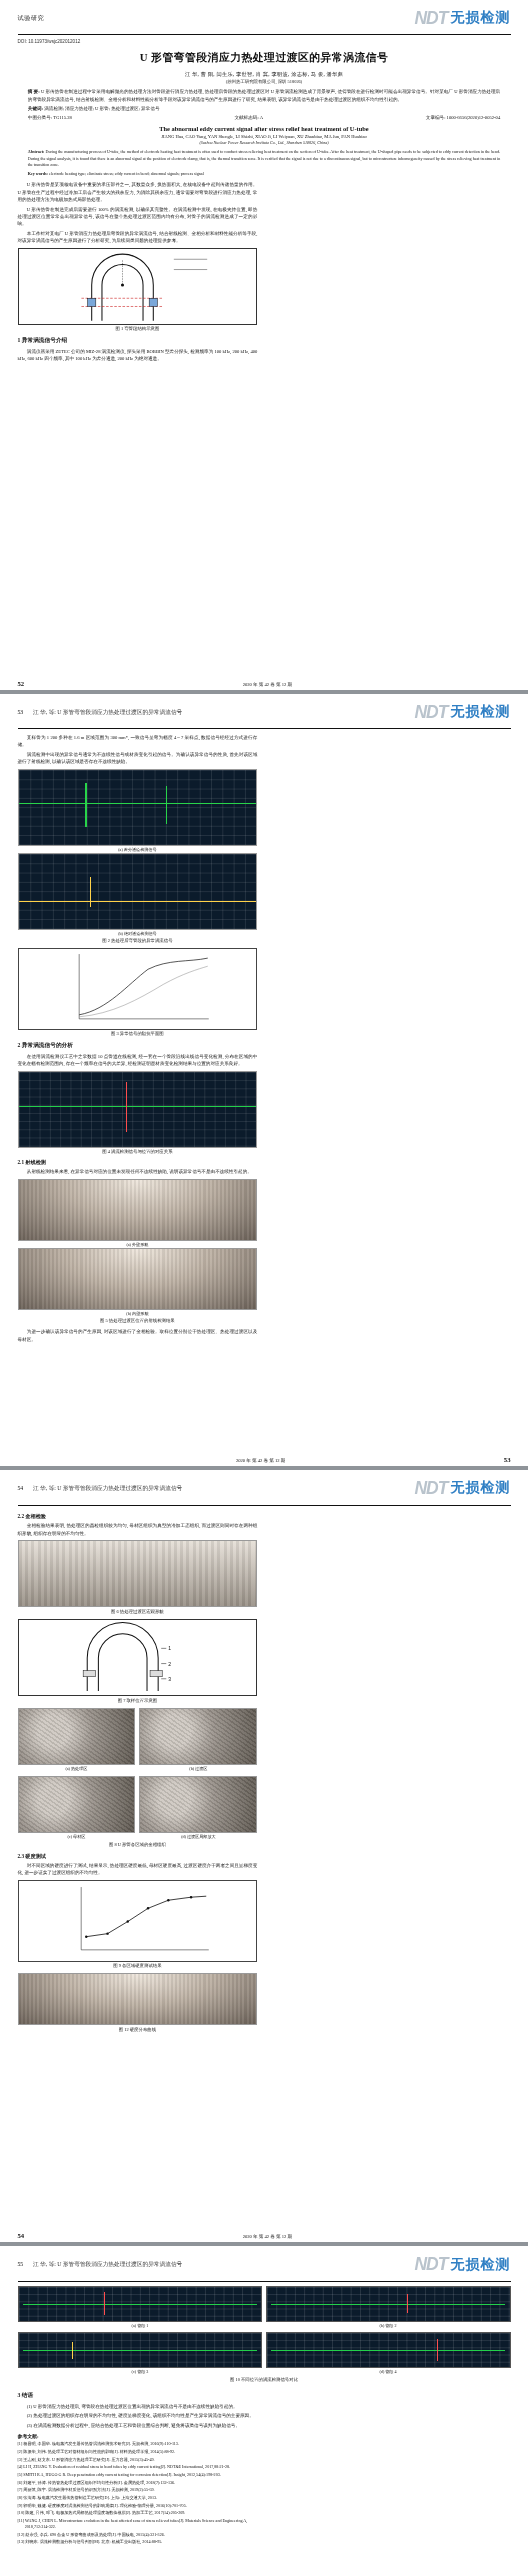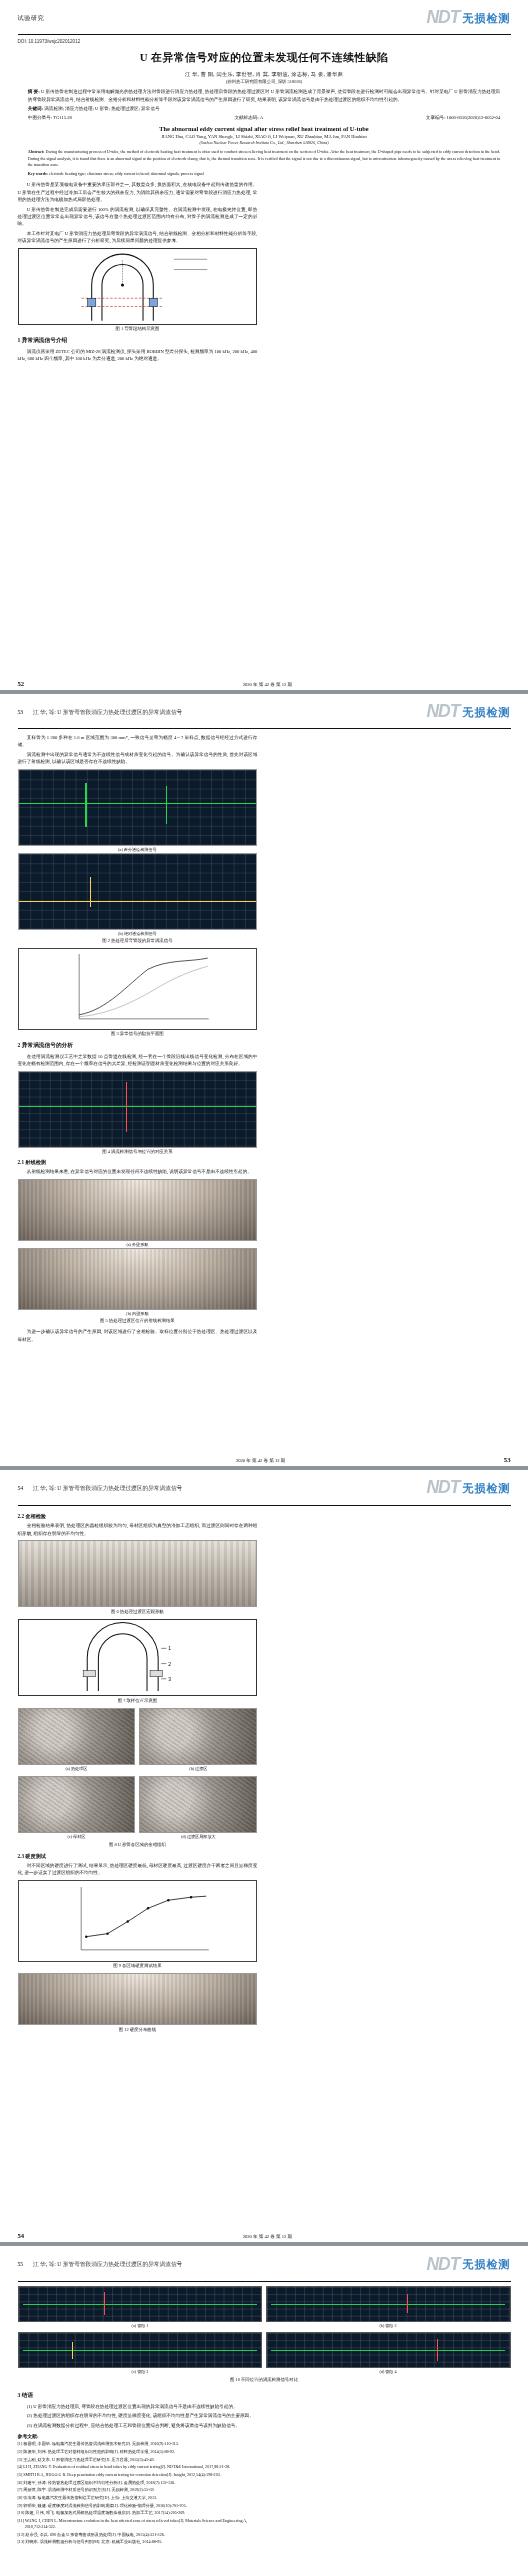--- a/index.html
+++ b/index.html
@@ -54,21 +54,21 @@
   .ndt-logo .ndt {
     font-family:"Liberation Sans", sans-serif;
     font-size:17.5px;
     font-weight:bold;
     font-style:italic;
     color:#b9c3cc;
     letter-spacing:-1px;
     line-height:1;
   }
   .ndt-logo .ndt-cn {
-    font-size:11px;
+    font-size:14px;
     color:#2f7fc4;
     font-weight:bold;
     letter-spacing:1px;
   }
   .rule {
     height:1px;
     background:#111;
     margin:1px 0 4.1px 0;
   }
 
@@ -312,21 +312,21 @@
     <div class="jtitle hdr-cn">试验研究</div>
     <div class="ndt-logo">
       <span class="ndt">NDT</span>
       <span class="ndt-cn">无损检测</span>
     </div>
   </div>
   <div class="rule"></div>
 
   <div class="doi">DOI: 10.11973/wsjc202012012</div>
 
-  <div class="art-title">U 在异常信号对应的位置未发现任何不连续性缺陷</div>
+  <div class="art-title">U 形管弯管段消应力热处理过渡区的异常涡流信号</div>
   <div class="authors">江  华, 曹  阳, 闫生乐, 李世智, 肖  冀, 李明波, 涂志标, 马  俊, 潘华彪</div>
   <div class="affil">(苏州热工研究院有限公司, 深圳 518026)</div>
 
   <div class="abs-cn">
     <b>摘  要:</b>
     <span>U 形传热管在制造过程中常采用电解抛光的热处理方法对管段进行消应力热处理, 热处理后管段的热处理过渡区对 U 形管涡流检测造成了背景噪声, 使得管段在进行检测时可能会出现异常信号。针对某电厂 U 形管消应力热处理后的弯管段异常涡流信号, 结合射线检测、金相分析和材料性能分析等手段对该异常涡流信号的产生原因进行了研究, 结果表明, 该异常涡流信号是由于热处理过渡区的组织不均匀性引起的。</span>
   </div>
   <div class="kw-cn">
     <b>关键词:</b>
     <span>涡流检测; 消应力热处理; U 形管; 热处理过渡区; 异常信号</span>

